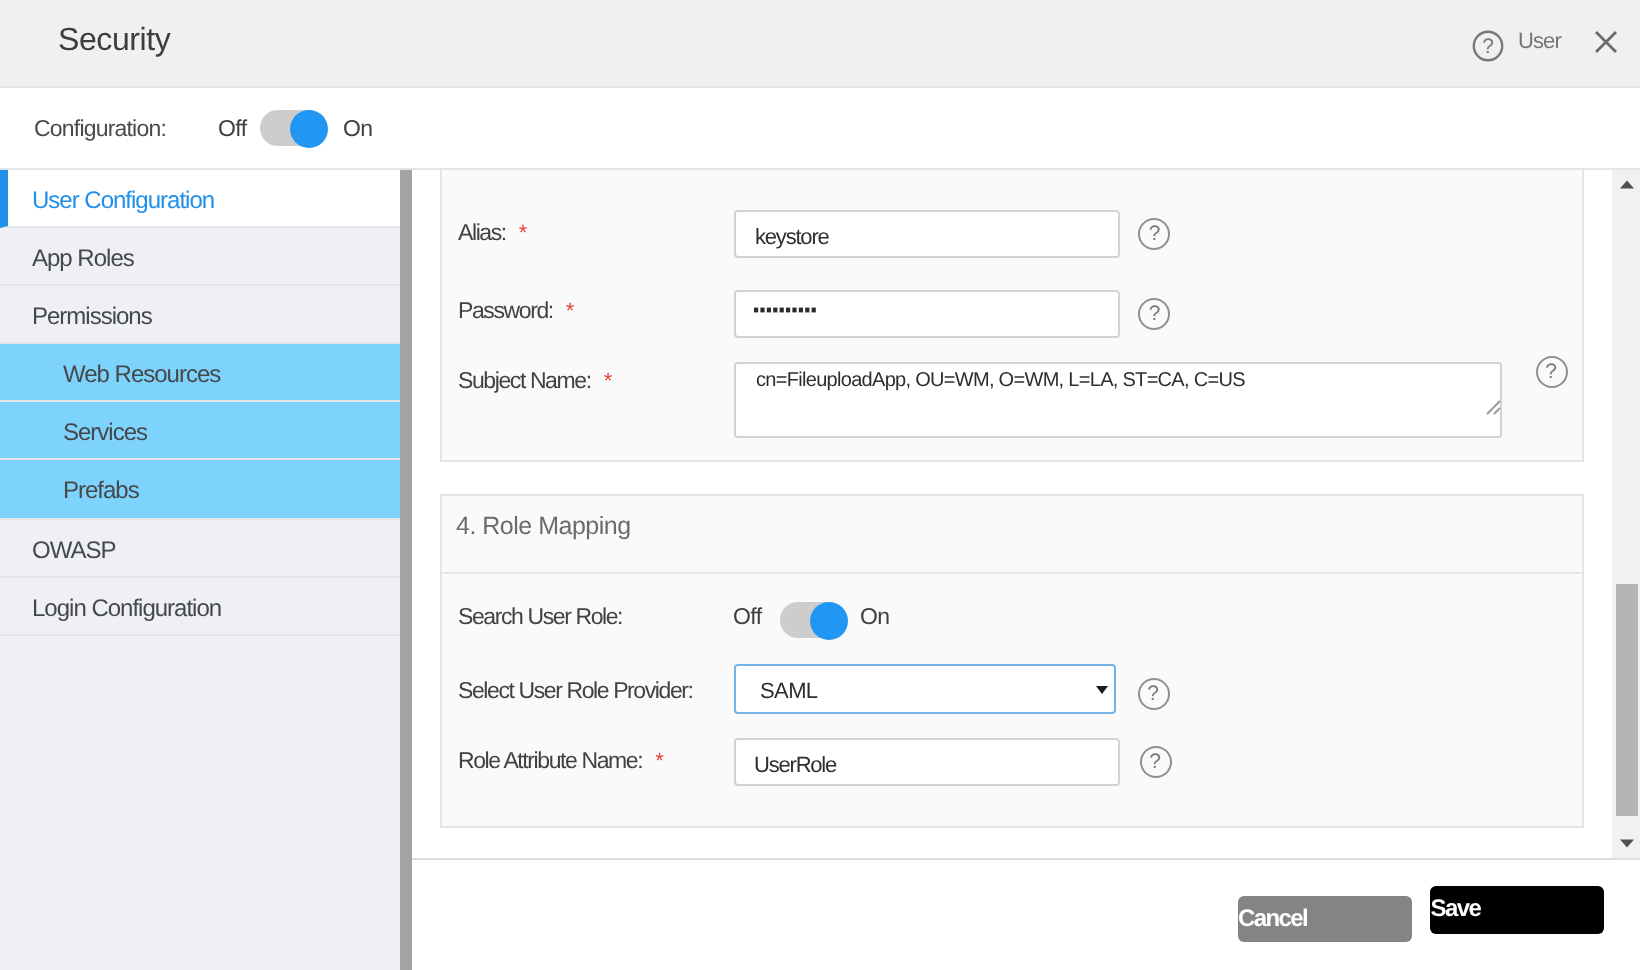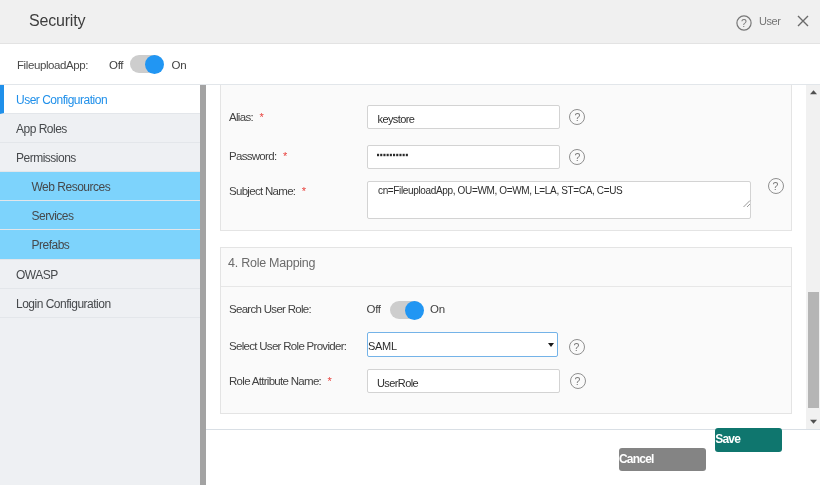--- a/index.html
+++ b/index.html
@@ -35,41 +35,41 @@
 #panel2 { top:162px; height:167px; }
 
 .flabel { position:absolute; font-size:11.5px; line-height:14px; letter-spacing:-0.7px; color:#424242; white-space:nowrap; }
 .req { color:#e8403c; letter-spacing:0; padding-left:4px; font-size:11px; }
 .inp { position:absolute; background:#fff; border:1px solid #d3d3d3; border-radius:2px; font-size:11px; letter-spacing:-0.6px; color:#2e2e2e; }
 .helpq { position:absolute; width:16px; height:16px; border:1px solid #909090; border-radius:50%; font-size:10.5px; color:#7a7a7a; text-align:center; line-height:14.5px; background:transparent; }
 
 
 .btn { position:absolute; height:23.5px; border-radius:3px; color:#fff; font-size:12px; line-height:23.5px; font-weight:bold; letter-spacing:-0.8px; }
 #cancel { left:619px; top:447.5px; width:86.5px; background:#848484; }
-#save { left:715.3px; top:428px; width:67px; background:#0f766e; }
+#save { left:715.3px; top:443px; width:87px; background:#000000; }
 
 
 #sbar { left:806px; top:85px; width:14px; height:344px; background:#f1f1f1; }
 #sthumb { left:807.5px; top:292px; width:11px; height:116px; background:#b5b5b5; position:absolute; }
 </style>
 </head>
 <body>
 <div class="abs" id="header"></div>
 <div class="abs" id="title">Security</div>
 <svg class="abs" style="left:735.5px; top:14.5px;" width="16" height="16" viewBox="0 0 16 16">
     <circle cx="8" cy="8" r="7.1" fill="none" stroke="#787878" stroke-width="1.2"></circle>
     <text x="8" y="11.6" font-size="10.5" fill="#787878" text-anchor="middle" font-family="Liberation Sans">?</text>
   </svg>
 <div class="abs" id="helpTxt">User</div>
 <svg class="abs" style="left:796.5px; top:14.7px;" width="12" height="12" viewBox="0 0 12 12">
     <path d="M1 1 L11 11 M11 1 L1 11" stroke="#6a6a6a" stroke-width="1.4"></path>
   </svg>
 
 <div class="abs" id="authrow"></div>
-<div class="abs" id="authlbl">FileuploadApp:</div>
+<div class="abs" id="authlbl">Configuration:</div>
 <div class="abs offlbl" style="left:109px; top:57.5px;">Off</div>
 <div class="abs toggle" style="left:130px; top:55px;">
     <div class="knob"></div>
   </div>
 <div class="abs onlbl" style="left:171.5px; top:57.5px;">On</div>
 
 <div class="abs" id="sidebar">
   <div class="sitem active">User Configuration</div>
   <div class="sitem">App Roles</div>
   <div class="sitem">Permissions</div>
@@ -117,21 +117,21 @@
   <div class="abs" style="left:15px; top:201px; width:570px; height:1px; background:#e7e7e7;"></div>
 
   <div class="flabel" style="left:23px; top:216.6px;">Search User Role:</div>
   <div class="abs offlbl" style="left:160.5px; top:217px;">Off</div>
   <div class="abs toggle" style="left:184px; top:216px;">
       <div class="knob"></div>
     </div>
   <div class="abs onlbl" style="left:224px; top:217px;">On</div>
 
   <div class="flabel" style="left:23px; top:254.4px;">Select User Role Provider:</div>
-  <div class="inp" style="left:161px; top:247px; width:191.2px; height:25.3px; line-height:27px; border-color:#74b3e8; letter-spacing:-0.3px;">SAML</div>
+  <div class="inp" style="left:161px; top:247px; width:191.2px; height:25.3px; line-height:27px; padding-left:12px; border-color:#74b3e8; letter-spacing:-0.3px;">SAML</div>
   <div class="abs" style="left:341.5px; top:257.7px; width:0; height:0; border-left:3.5px solid transparent; border-right:3.5px solid transparent; border-top:4.5px solid #1a1a1a;"></div>
   <div class="helpq" style="left:362.5px; top:253.5px;">?</div>
 
   <div class="flabel" style="left:23px; top:288.6px;">Role Attribute Name: <span class="req">*</span></div>
   <div class="inp" style="left:161px; top:284px; width:193px; height:24px; line-height:26px; padding-left:9px;">UserRole</div>
   <div class="helpq" style="left:363.5px; top:288px;">?</div>
 </div>
 
 <div class="abs" id="bottomline"></div>
 

